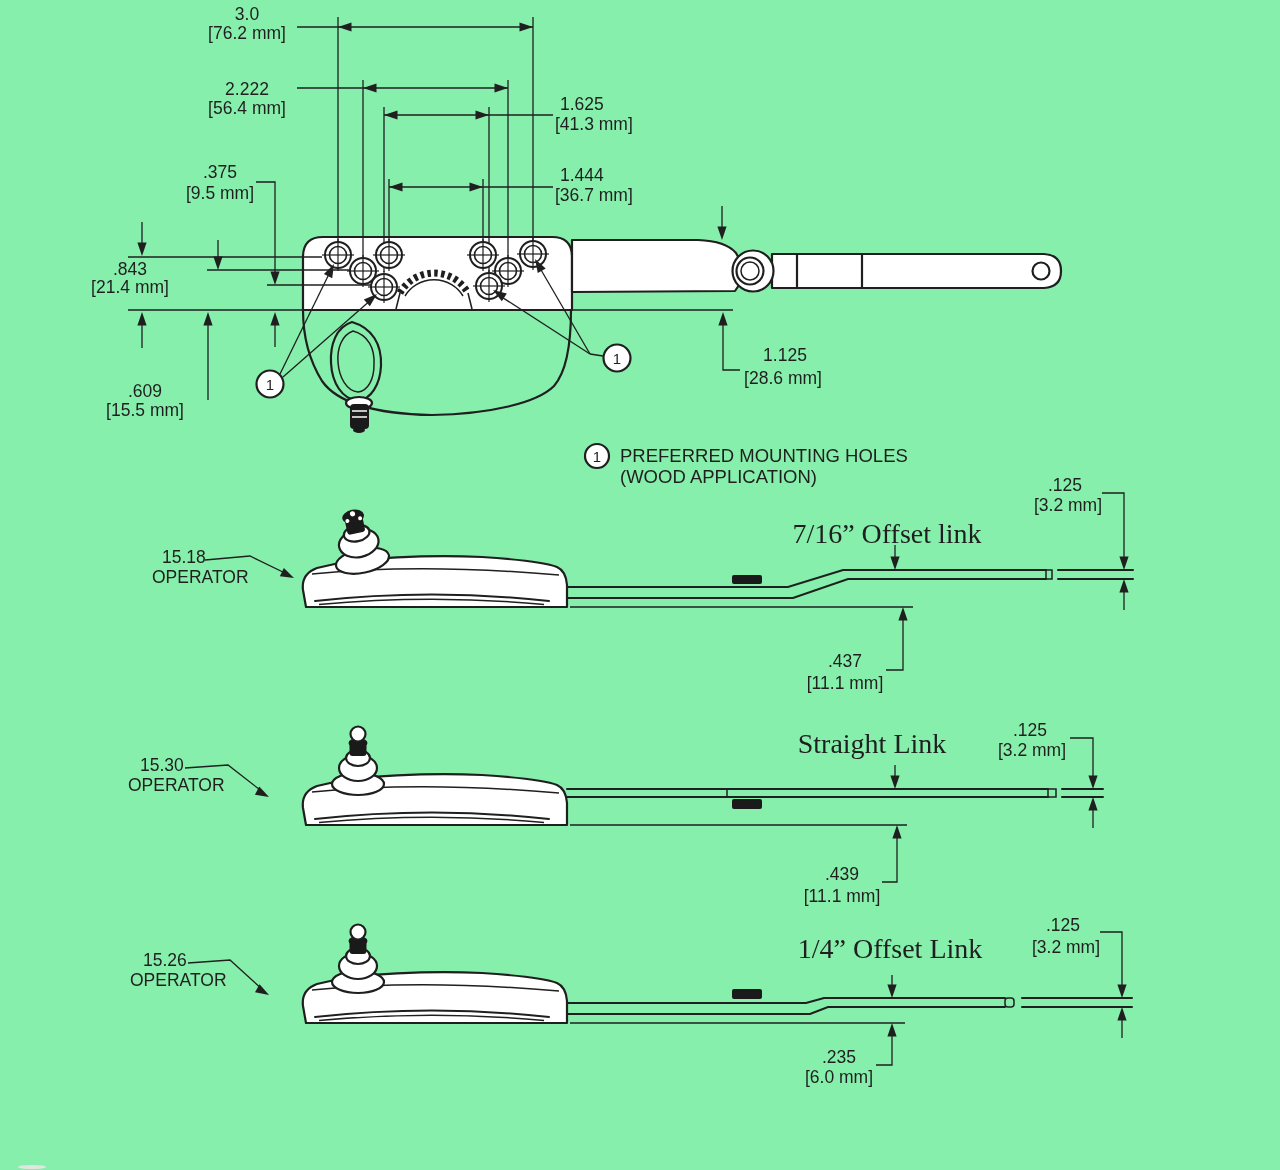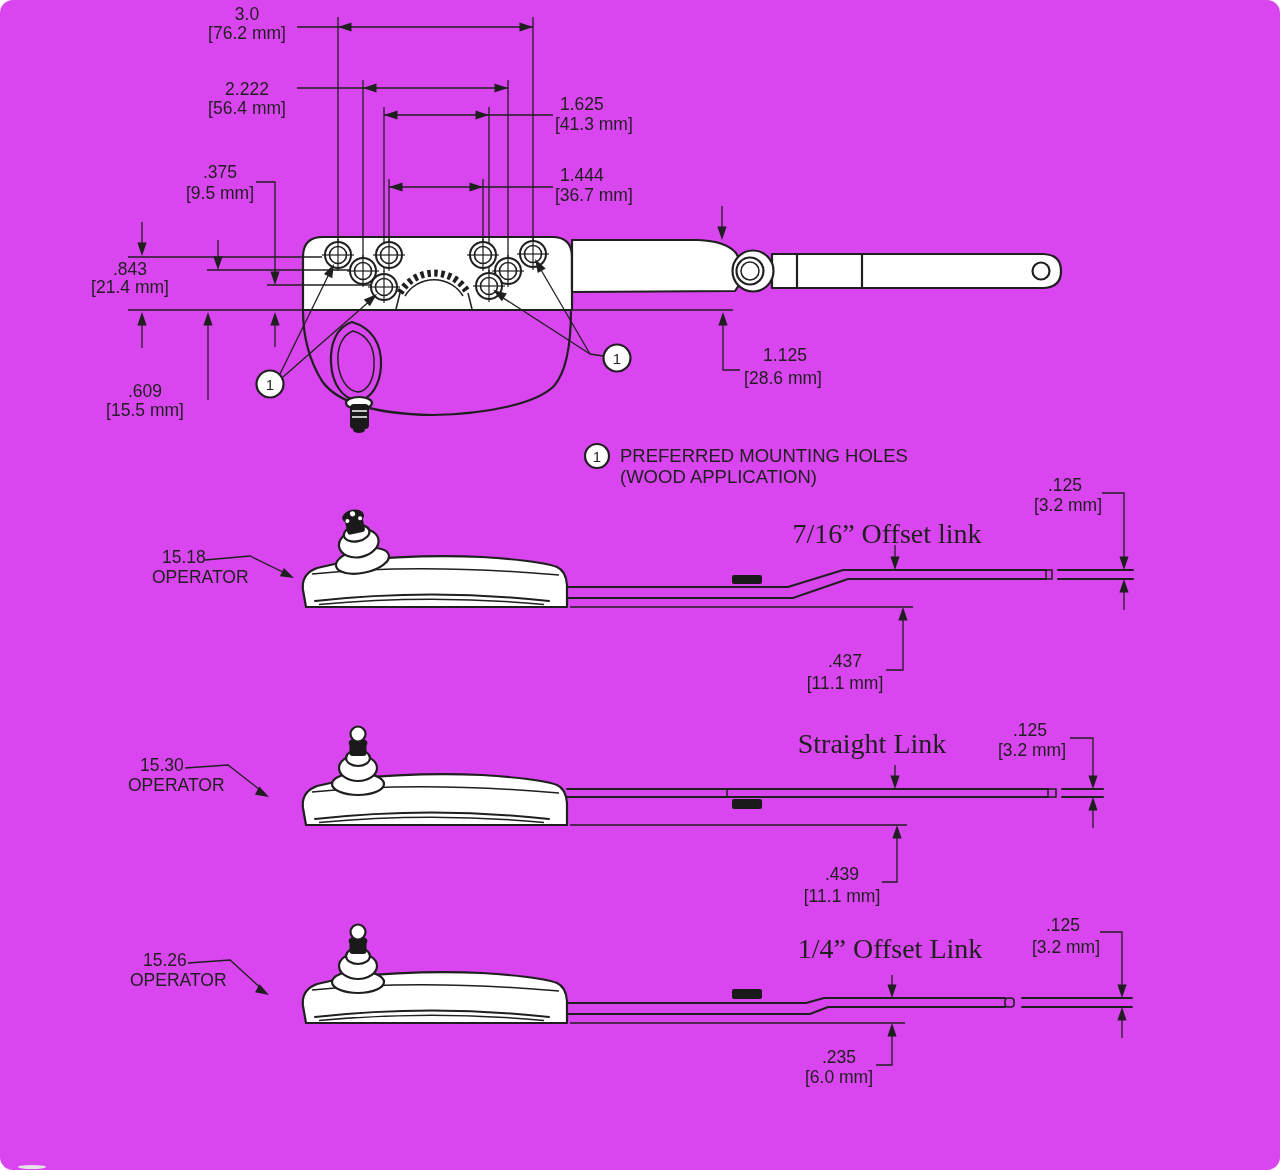--- a/index.html
+++ b/index.html
@@ -1,16 +1,16 @@
 <!DOCTYPE html>
 <html><head>
 <meta charset="utf-8">
 <style>
   html,body{margin:0;padding:0;background:#ffffff;}
-  .stage{width:1280px;height:1170px;position:relative;background:#d946ef;font-family:"Liberation Sans",sans-serif;border-radius:13px;}
+  .stage{width:1280px;height:1170px;position:relative;background:#86efac;font-family:"Liberation Sans",sans-serif;}
   svg{display:block;}
   .outline{stroke:#1f1f1f;stroke-width:2.2;fill:none;stroke-linecap:round;stroke-linejoin:round;}
   .outlineW{stroke:#1f1f1f;stroke-width:2.2;fill:#ffffff;stroke-linejoin:round;}
   .mid{stroke:#1f1f1f;stroke-width:2;fill:none;stroke-linecap:round;}
   .thin{stroke:#1f1f1f;stroke-width:1.3;fill:none;}
   .thin2{stroke:#1f1f1f;stroke-width:1.5;fill:none;}
   .dark{fill:#1a1a1a;stroke:none;}
   .tri{fill:#1f1f1f;stroke:none;}
   text{fill:#1f1f1f;font-family:"Liberation Sans",sans-serif;font-size:17.5px;}
   text.note{font-size:18.5px;}

